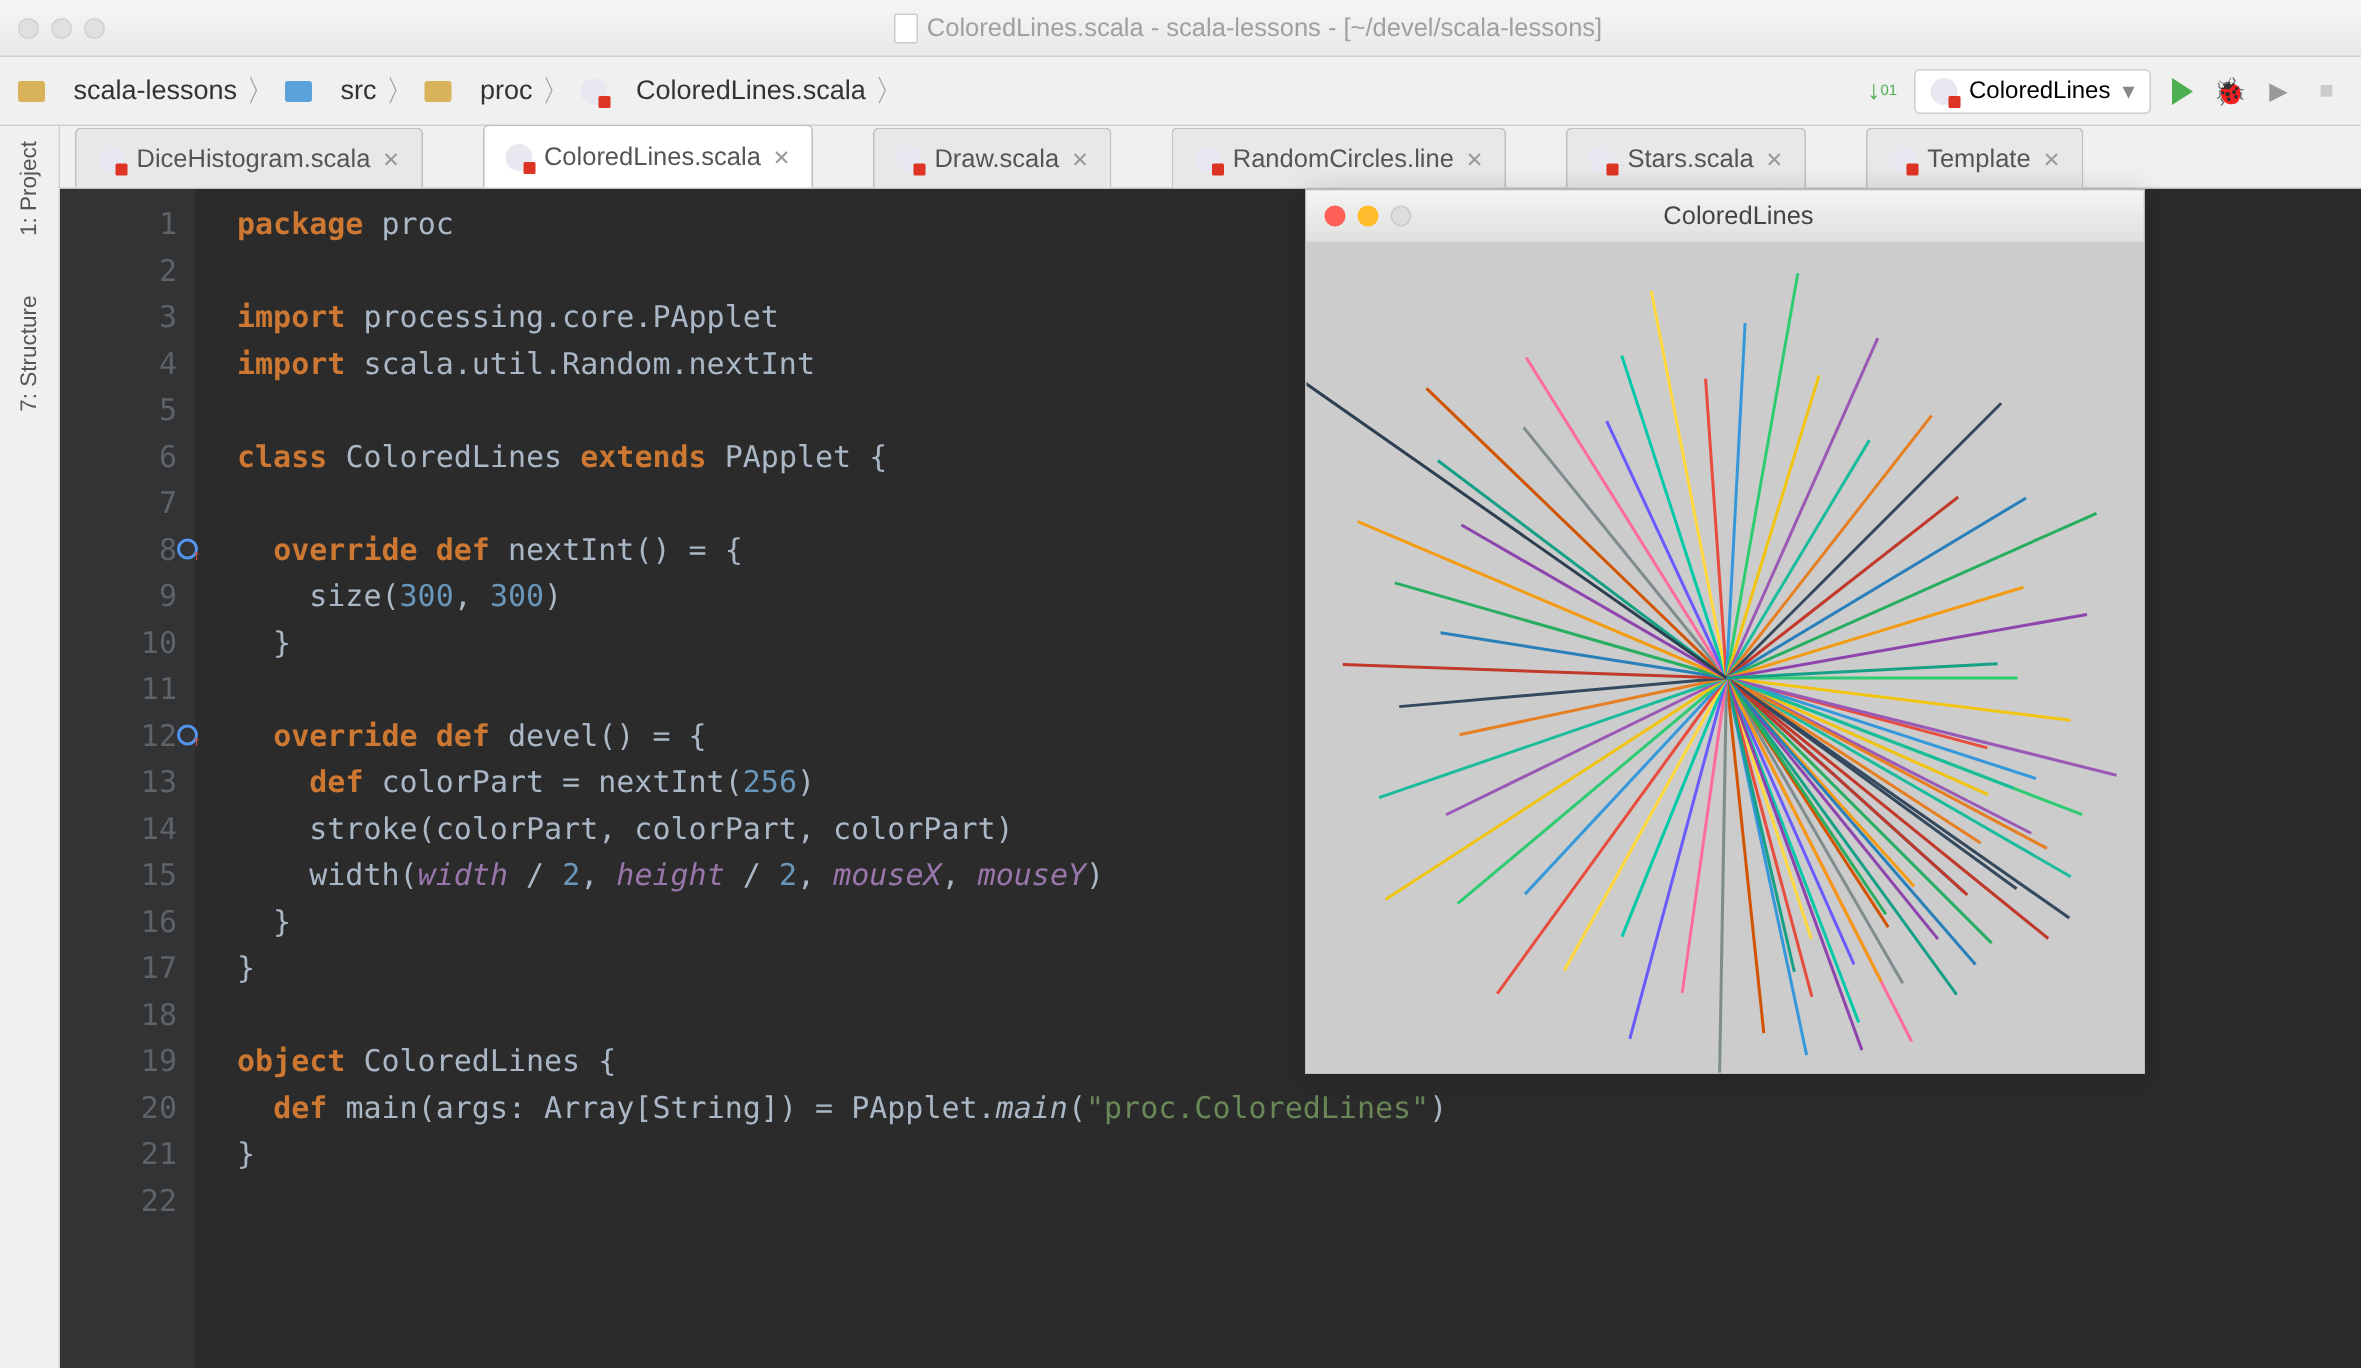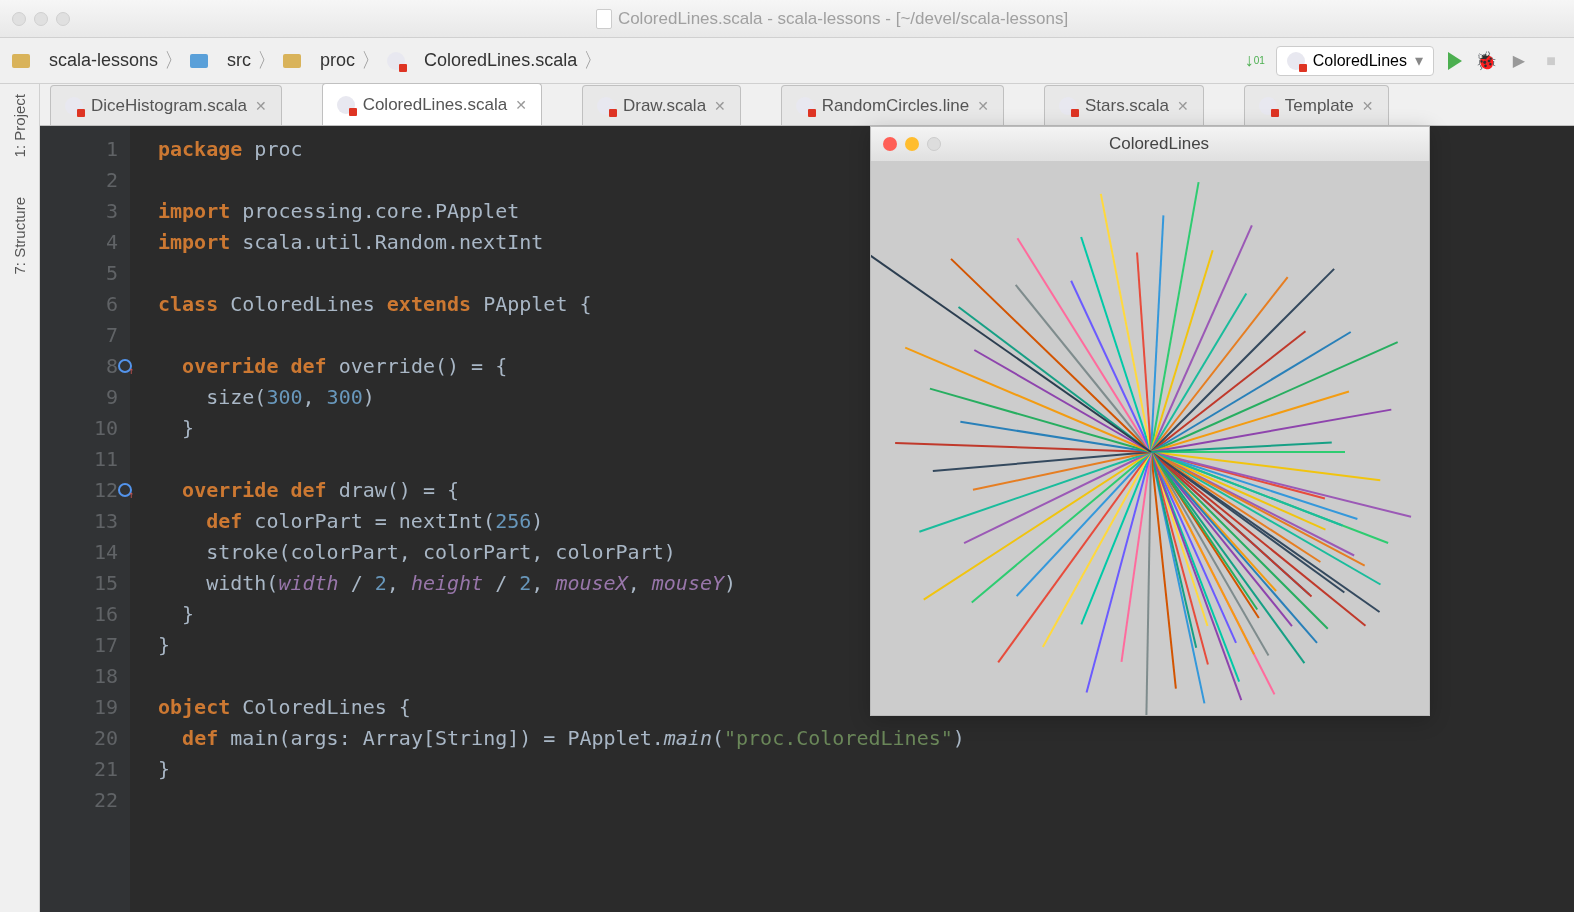--- a/index.html
+++ b/index.html
@@ -401,25 +401,25 @@
 21
 22
 <div class="override-marker" style="position: absolute; left: 78px; top: 233px;"></div><div class="override-marker" style="position: absolute; left: 78px; top: 357px;"></div></div>
   <div class="code" id="code"><span class="kw">package</span><span class="ident"> proc</span>
 
 <span class="kw">import</span><span class="ident"> processing.core.PApplet</span>
 <span class="kw">import</span><span class="ident"> scala.util.Random.nextInt</span>
 
 <span class="kw">class</span><span class="ident"> ColoredLines </span><span class="kw">extends</span><span class="ident"> PApplet {</span>
 
-<span class="ident">  </span><span class="kw">override def</span><span class="ident"> override() = {</span>
+<span class="ident">  </span><span class="kw">override def</span><span class="ident"> nextInt() = {</span>
 <span class="ident">    size(</span><span class="num">300</span><span class="ident">, </span><span class="num">300</span><span class="ident">)</span>
 <span class="ident">  }</span>
 
-<span class="ident">  </span><span class="kw">override def</span><span class="ident"> draw() = {</span>
+<span class="ident">  </span><span class="kw">override def</span><span class="ident"> devel() = {</span>
 <span class="ident">    </span><span class="kw">def</span><span class="ident"> colorPart = nextInt(</span><span class="num">256</span><span class="ident">)</span>
 <span class="ident">    stroke(colorPart, colorPart, colorPart)</span>
 <span class="ident">    width(</span><span class="param">width</span><span class="ident"> / </span><span class="num">2</span><span class="ident">, </span><span class="param">height</span><span class="ident"> / </span><span class="num">2</span><span class="ident">, </span><span class="param">mouseX</span><span class="ident">, </span><span class="param">mouseY</span><span class="ident">)</span>
 <span class="ident">  }</span>
 <span class="ident">}</span>
 
 <span class="kw">object</span><span class="ident"> ColoredLines {</span>
 <span class="ident">  </span><span class="kw">def</span><span class="ident"> main(args: Array[</span><span class="type">String</span><span class="ident">]) = PApplet.</span><span class="italic">main</span><span class="ident">(</span><span class="str">"proc.ColoredLines"</span><span class="ident">)</span>
 <span class="ident">}</span>
 

